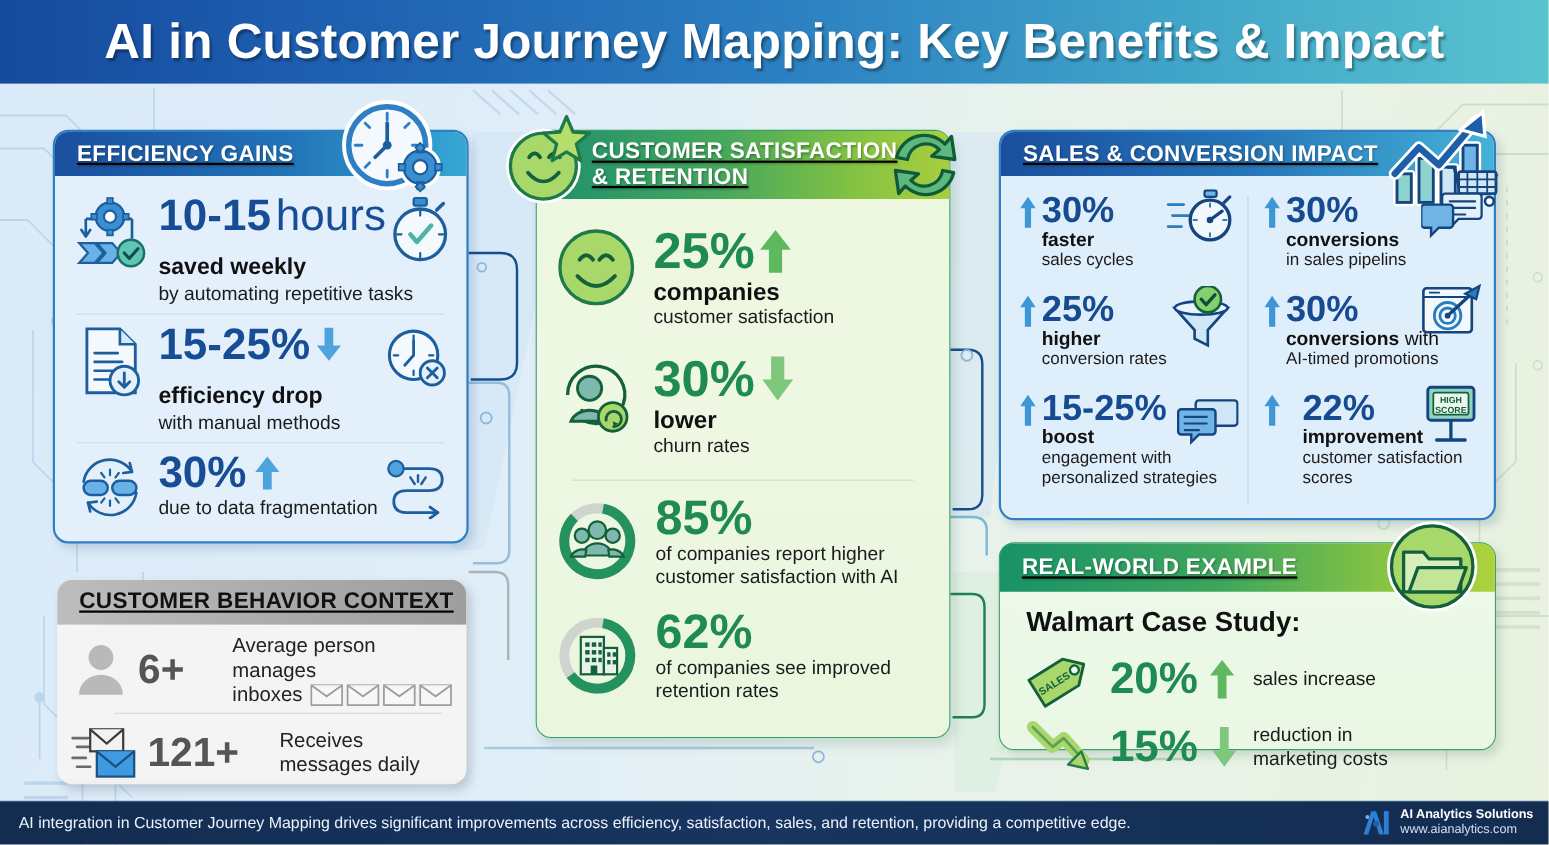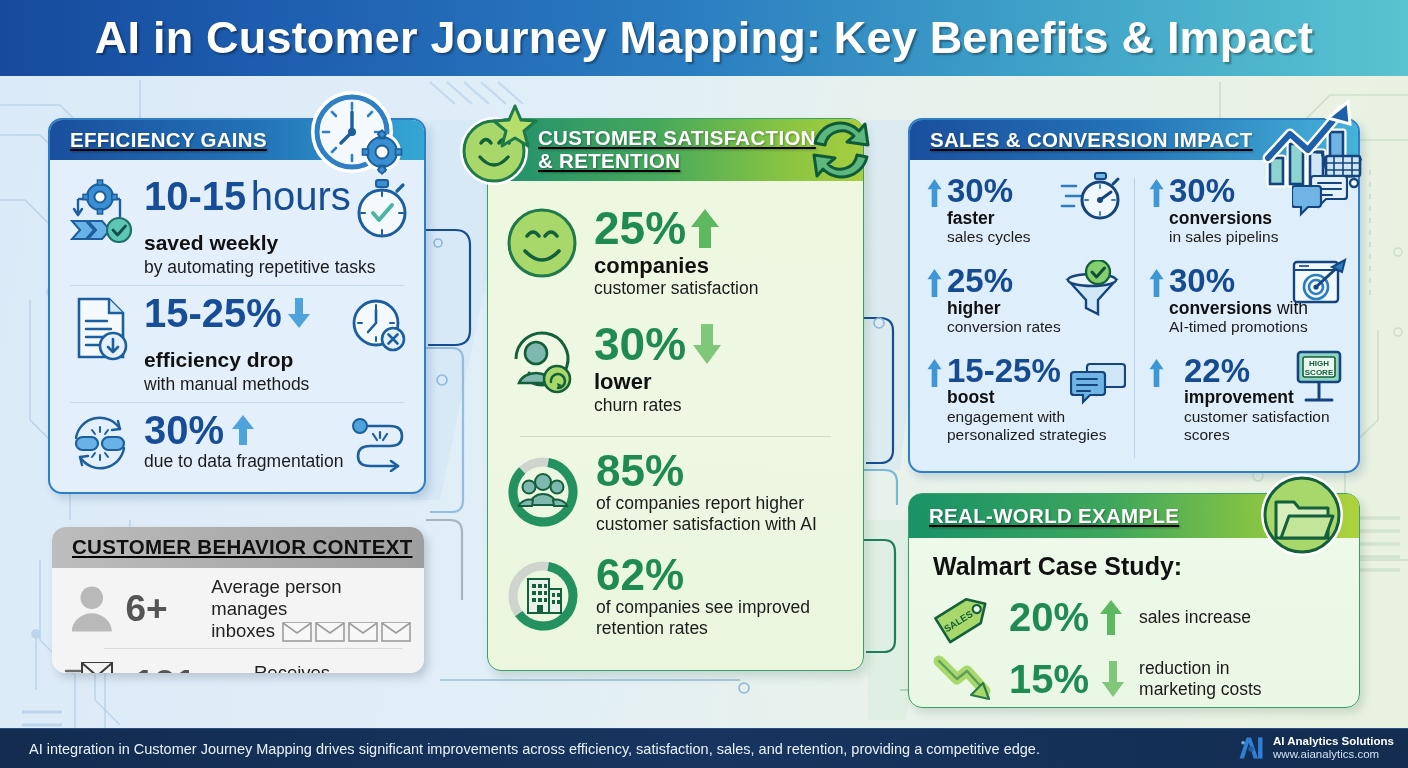--- a/index.html
+++ b/index.html
@@ -29,21 +29,21 @@
     text-shadow: 2px 2px 2px rgba(0,0,0,.35);
     white-space:nowrap;
   }
 
   
   .footbar {
     position:absolute; left:0; bottom:0; width:1408px; height:40px; z-index:6;
     background: linear-gradient(90deg, #132c50 0%, #17355f 50%, #132c50 100%);
     display:flex; align-items:center; border-top:1px solid #2b4f80;
   }
-  .foot-text { color:#eaf2fb; font-size:14.5px; padding-left:29px; white-space:nowrap; }
+  .foot-text { color:#eaf2fb; font-size:14.5px; padding-left:17px; white-space:nowrap; }
   .foot-brand { position:absolute; right:14px; top:4px; display:flex; align-items:center; gap:7px; }
   .brand-mark { width:30px; height:30px; position:relative; }
   .brand-lines { display:flex; flex-direction:column; line-height:1.12; }
   .brand-lines .b1 { color:#ffffff; font-size:11.5px; font-weight:bold; white-space:nowrap;}
   .brand-lines .b2 { color:#cfe0f3; font-size:11.5px; white-space:nowrap;}
 
   
   .card { position:absolute; z-index:3; border-radius:14px; }
   .card-head {
     height:40px; border-radius:12px 12px 0 0; display:flex; align-items:center;
@@ -71,21 +71,21 @@
   .row { display:flex; align-items:flex-start; position:relative; }
   .row-div { height:1px; background:#c6dcee; margin:7px 6px; }
   .ic { flex:0 0 auto; display:flex; align-items:center; justify-content:center; }
 
   .stat-blue .num { color:#174d96; font-weight:bold; font-size:40px; line-height:1.0; }
   .stat-blue .lbl { color:#111; font-weight:bold; font-size:21px; line-height:1.18; margin-top:15px;}
   .stat-blue .sub { color:#1b1b1b; font-size:17.5px; line-height:1.2; margin-top:1px;}
 
   
   #behavior {
-    left:52px; top:527px; width:372px; height:146px;
+    left:52px; top:527px; width:372px; height:186px;
     background:#f1f1f1; border-radius:14px;
     box-shadow: 4px 5px 9px rgba(60,70,90,.22);
     overflow:hidden;
   }
   #behavior .card-head {
     background: linear-gradient(90deg, #bdbdbd 0%, #a9a9a9 60%, #9e9e9e 100%);
     height:41px;
   }
   #behavior .card-head span { color:#111; text-shadow:none; font-size:20.5px; }
   #behavior .body { padding:8px 12px 0 12px; background:#f4f4f4; height:140px;}
@@ -122,21 +122,21 @@
   #sales .col { width:50%; padding:0 6px; }
   #sales .vline { position:absolute; left:50%; top:58px; width:1px; height:280px; background:#b9d5ea; }
   .sm .num { color:#164b92; font-weight:bold; font-size:33px; line-height:1.02; }
   .sm .lbl { color:#111; font-weight:bold; font-size:17.5px; line-height:1.15; }
   .sm .lbl .reg { font-weight:normal; }
   .sm .sub { color:#1b1b1b; font-size:15.5px; line-height:1.17; }
   .uparrow { display:inline-block; width:17px; height:30px; position:relative; vertical-align:-4px; margin-right:2px;}
 
   
   #realworld {
-    left:908px; top:493px; width:452px; height:215px;
+    left:908px; top:493px; width:452px; height:189px;
     background: linear-gradient(180deg,#effaea 0%, #eaf7e4 100%);
     border:1.5px solid #3aa06a; border-radius:14px;
     box-shadow: 4px 5px 9px rgba(40,90,60,.16);
   }
   #realworld .card-head {
     background: linear-gradient(90deg, #189267 0%, #3ea65c 45%, #8cc642 80%, #aed23d 100%);
     height:44px;
   }
   #realworld .title2 { font-size:25px; font-weight:bold; color:#111; padding:14px 0 4px 24px;}
   .rw-row { display:flex; align-items:center; padding-left:24px; margin-top:4px;}

